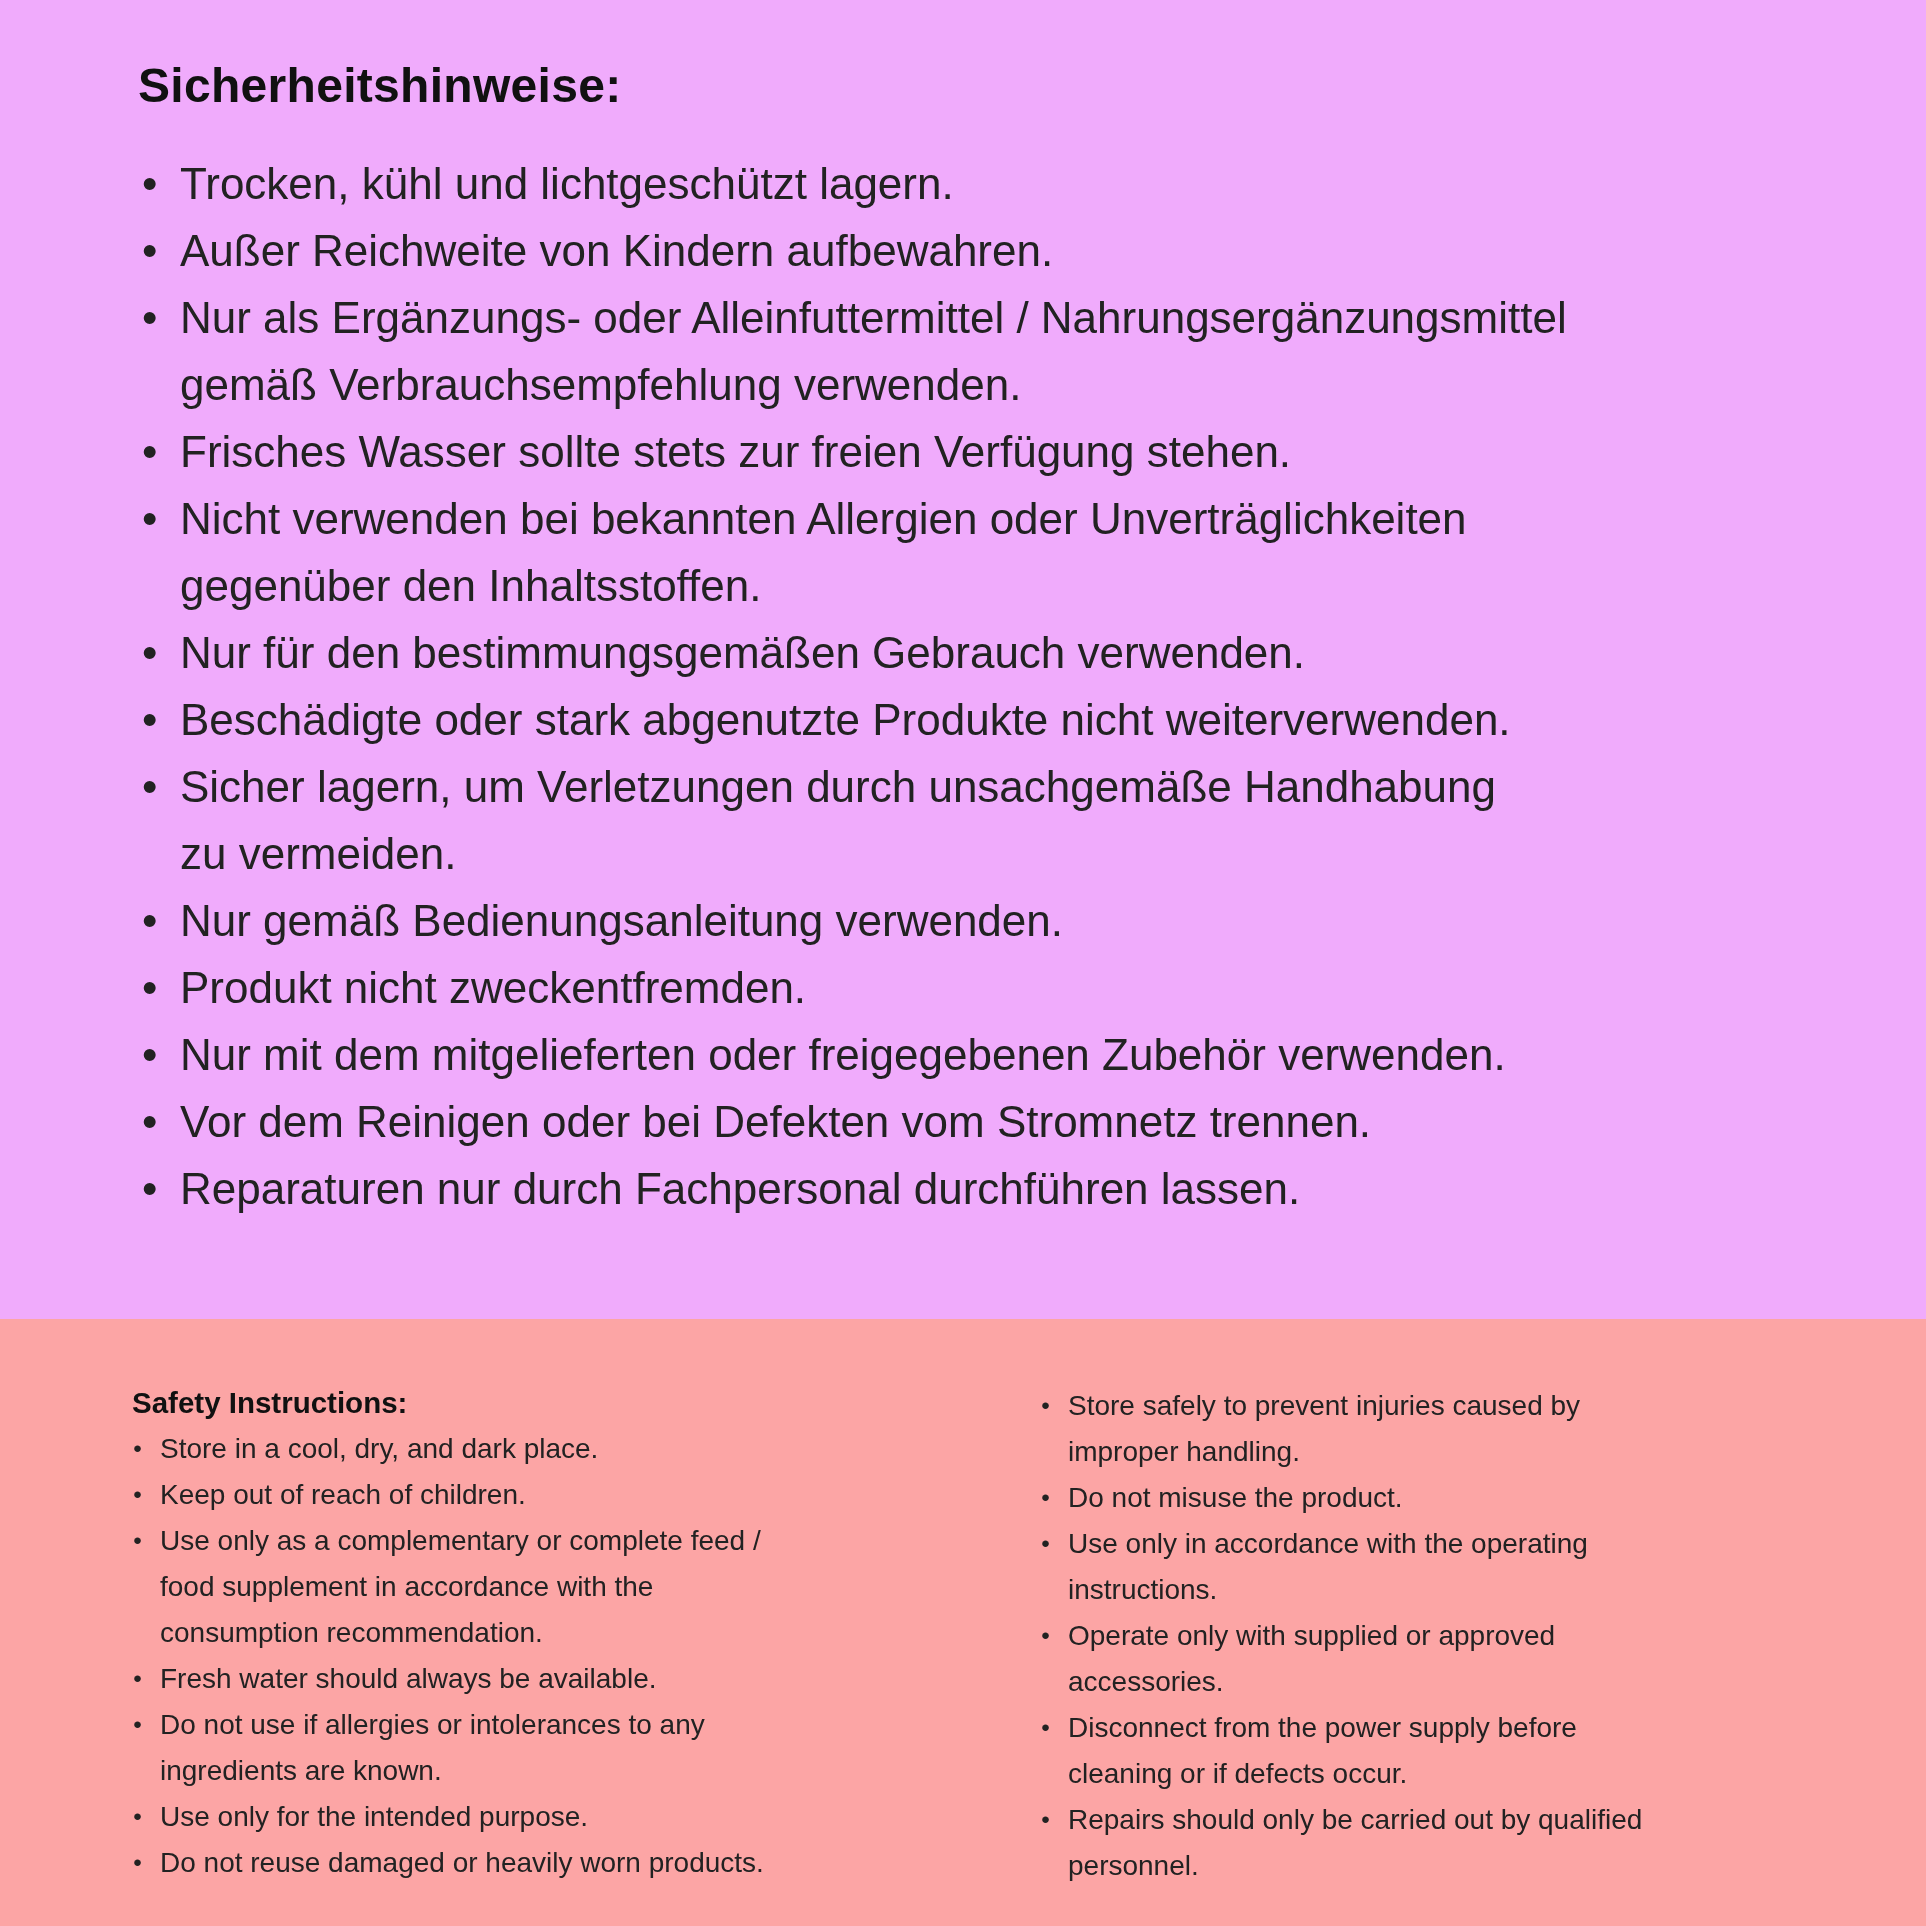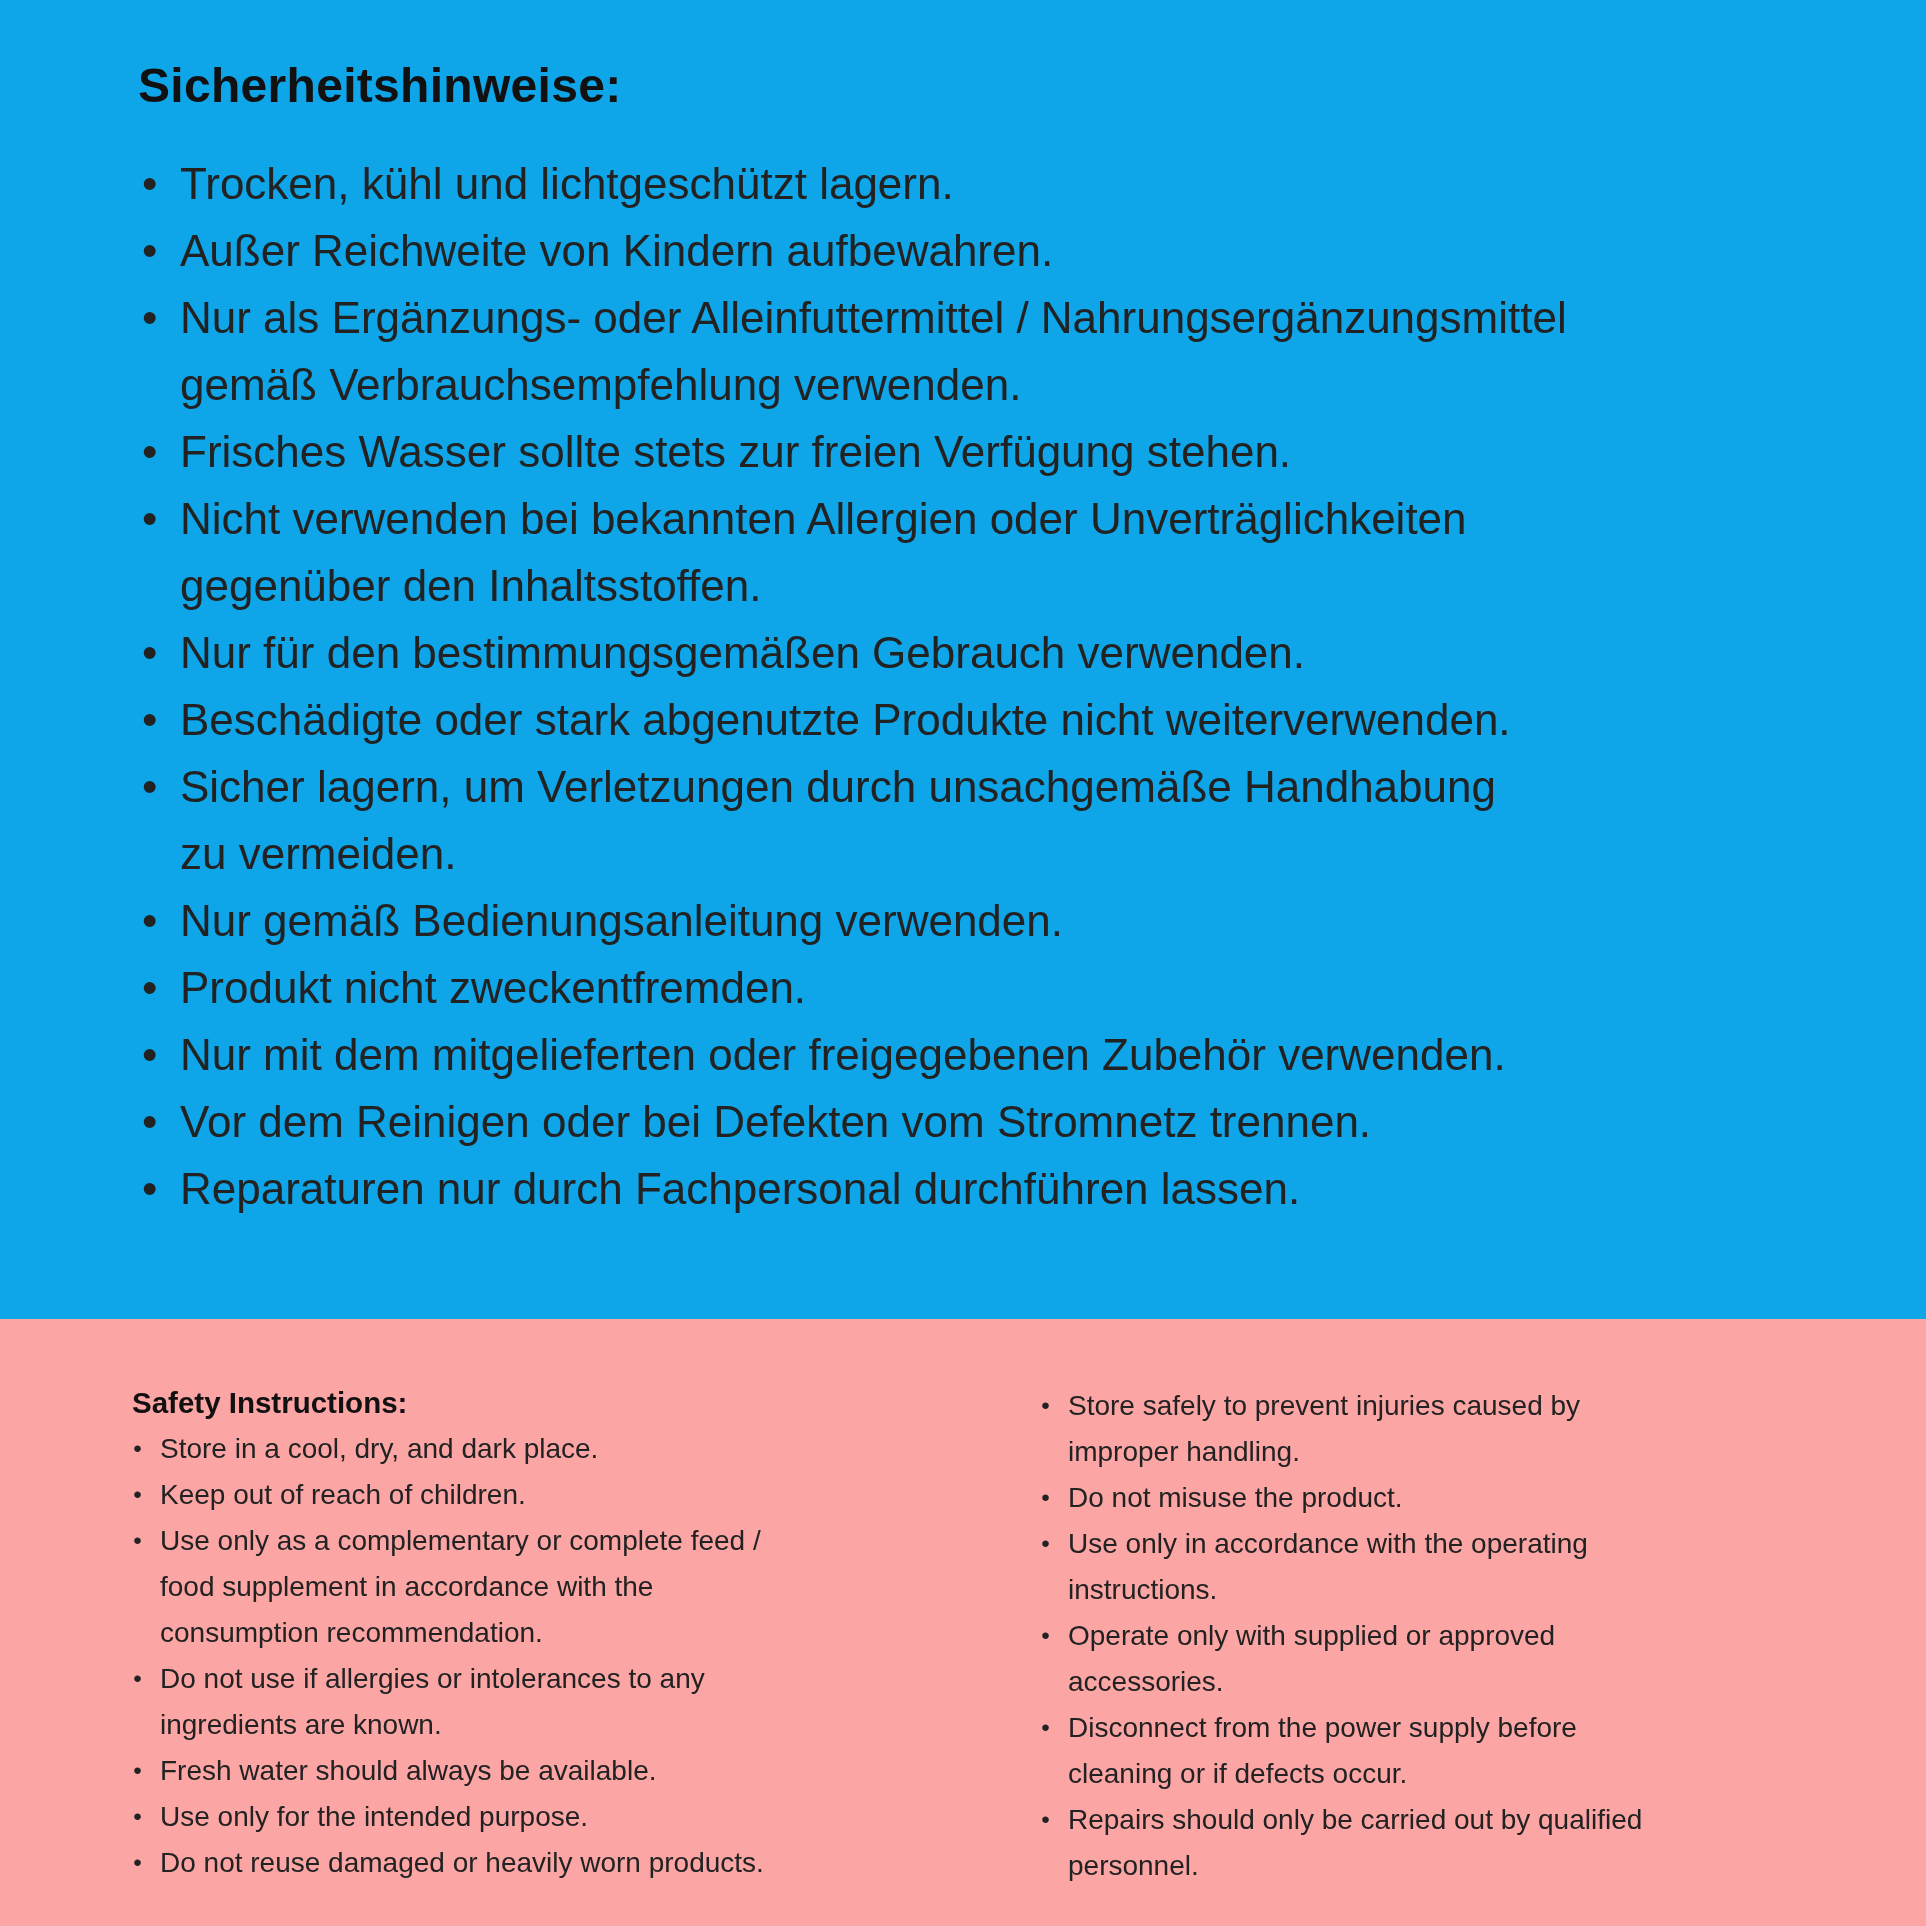--- a/index.html
+++ b/index.html
@@ -14,21 +14,21 @@
   }
   .page {
     width: 1926px;
     height: 1926px;
     display: flex;
     flex-direction: column;
   }
 
   
   .german-section {
-    background: #0ea5e9;
+    background: #f0abfc;
     height: 1319px;
     flex: 0 0 auto;
     padding: 58px 96px 0 138px;
   }
   .german-title {
     margin: 0 0 37px 0;
     font-size: 48px;
     font-weight: 700;
     color: #111111;
     letter-spacing: 0.3px;
@@ -123,23 +123,23 @@
   <section class="english-section">
 
     <div class="col-left">
       <h2 class="english-title">Safety Instructions:</h2>
       <ul class="plain english-list">
         <li>Store in a cool, dry, and dark place.</li>
         <li>Keep out of reach of children.</li>
         <li>Use only as a complementary or complete feed /
 food supplement in accordance with the
 consumption recommendation.</li>
+        <li>Fresh water should always be available.</li>
         <li>Do not use if allergies or intolerances to any
 ingredients are known.</li>
-        <li>Fresh water should always be available.</li>
         <li>Use only for the intended purpose.</li>
         <li>Do not reuse damaged or heavily worn products.</li>
       </ul>
     </div>
 
     <div class="col-right">
       <ul class="plain english-list">
         <li>Store safely to prevent injuries caused by
 improper handling.</li>
         <li>Do not misuse the product.</li>

